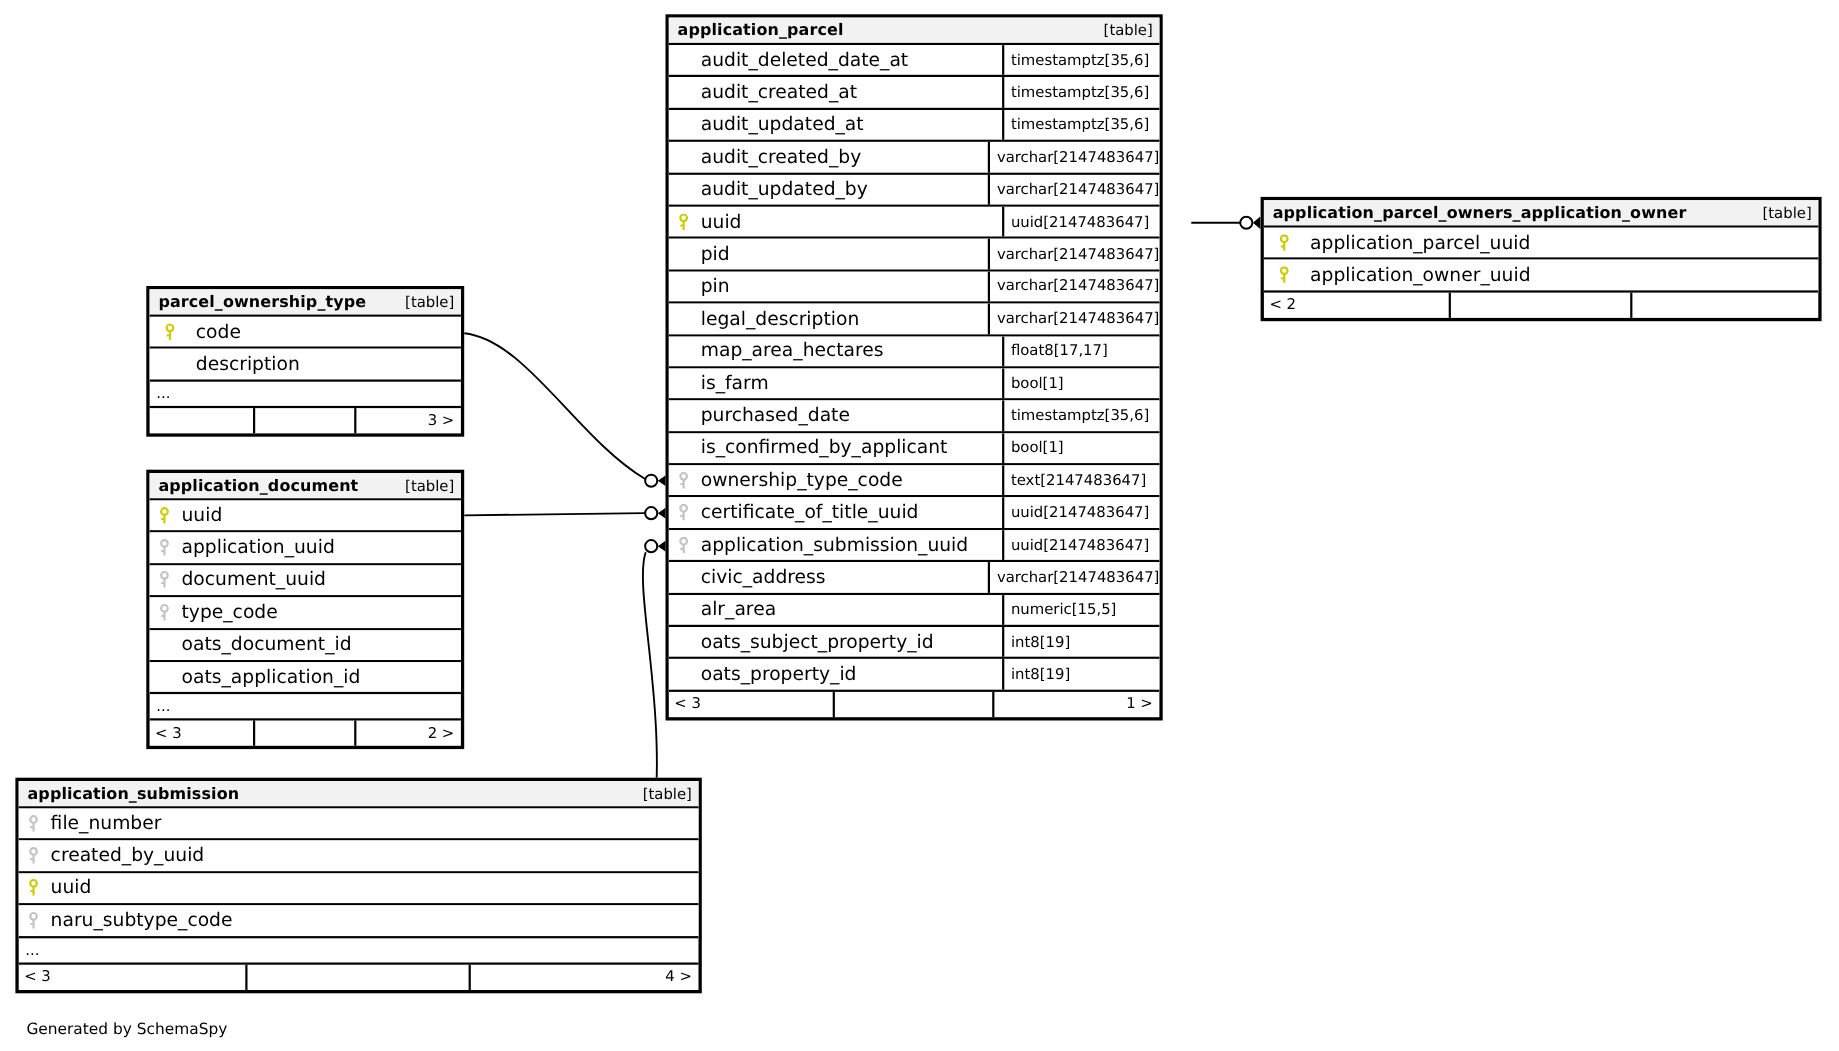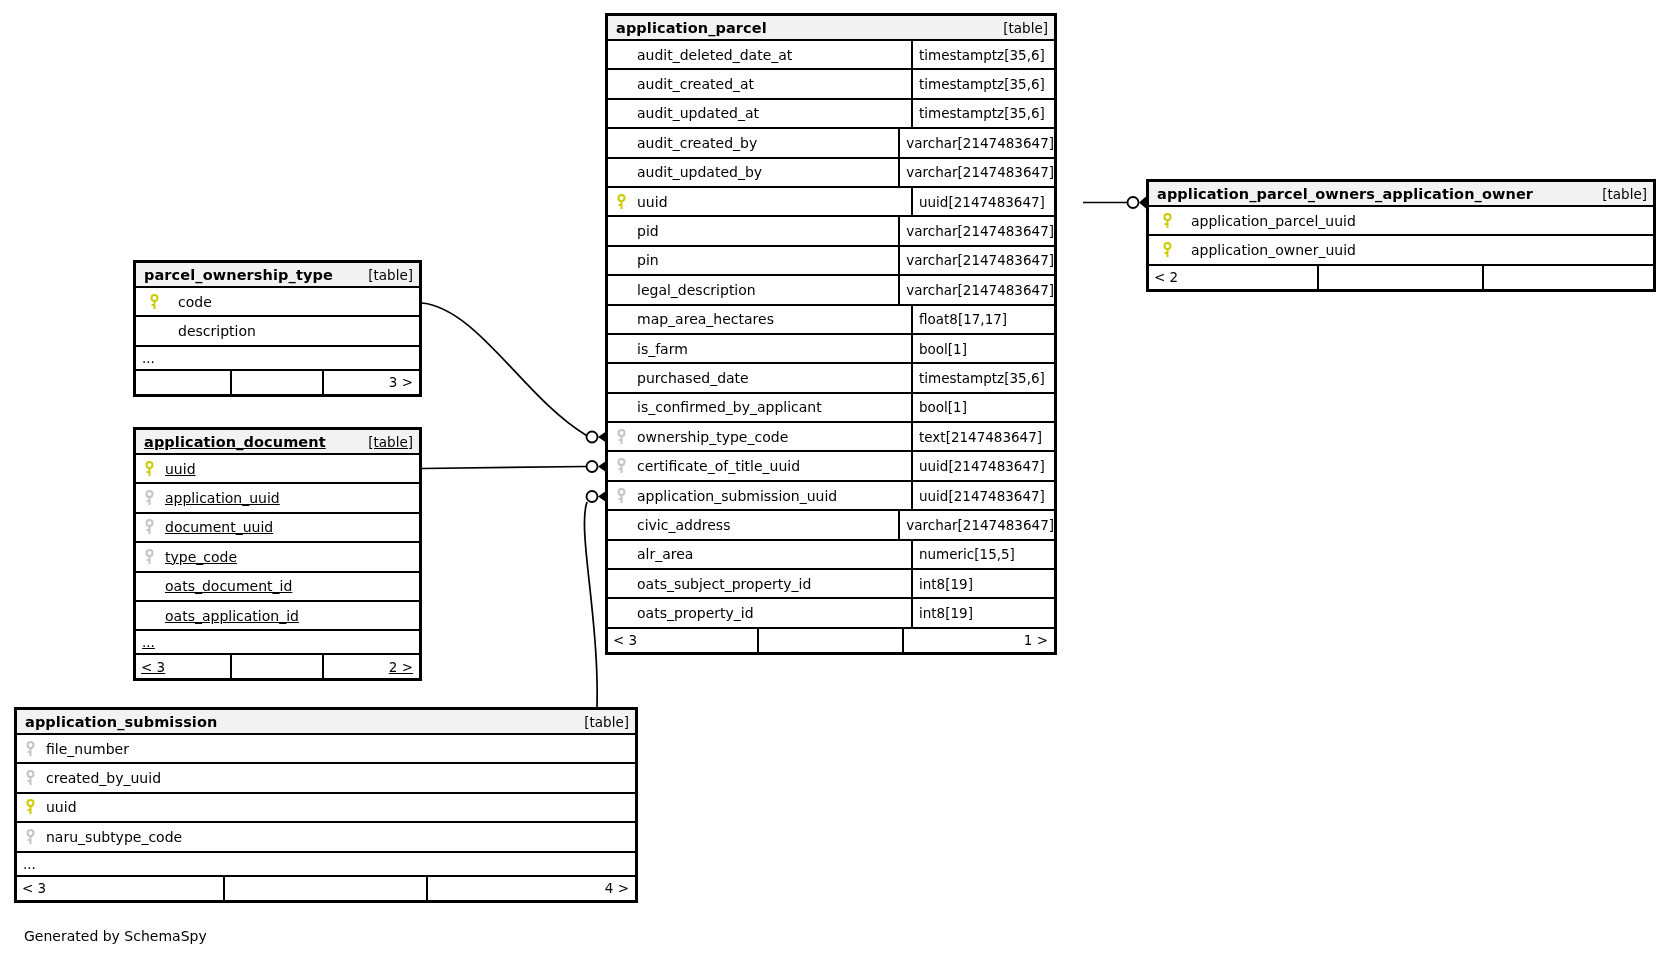--- a/index.html
+++ b/index.html
@@ -7,32 +7,32 @@
   body { font-family:"DejaVu Sans","Liberation Sans",sans-serif; color:#000; position:relative; }
 
   .canvas { position:absolute; left:0; top:0; width:1672px; height:955px; }
 
   svg.rels { position:absolute; left:0; top:0; z-index:1; }
 
   .tbl { position:absolute; background:#fff; border:3px solid #000; z-index:2; }
   #t-parcel     { left:605px;  top:13px;  width:452px; }
   #t-owners     { left:1146px; top:160px; width:510px;margin-top:19px; }
   #t-ownership  { left:133px;  top:260px; width:289px; }
-  #t-document   { left:133px;  top:427px; width:289px;text-decoration:underline; }
+  #t-document   { left:133px;  top:427px; width:289px; }
   #t-submission { left:14px;   top:707px; width:624px; }
 
   .hdr { height:25px; background:#f2f2f2; border-bottom:2px solid #000;
          display:flex; align-items:center; justify-content:space-between;
          padding:0 6px 0 8px; }
   .hdr .title { font-weight:bold; font-size:14.5px; letter-spacing:0.1px; }
   .hdr .badge { font-size:13.5px; }
 
   .row { height:29.4px; border-bottom:2px solid #000; display:flex; align-items:stretch; background:#fff; }
   .cell-name { width:305px; border-right:2px solid #000; display:flex; align-items:center;
-               padding-left:29px; position:relative; font-size:14px; white-space:nowrap; }
+               padding-left:29px; position:relative; font-size:17px; white-space:nowrap; }
   .cell-name.full { width:100%; border-right:none; }
   .indent-lg .cell-name { padding-left:42px; }
   .cell-type { flex:1; display:flex; align-items:center; padding-left:6px;
                font-size:13.5px; white-space:nowrap; }
 
   .key { position:absolute; left:8px; top:50%; transform:translateY(-50%); line-height:0; }
   .indent-lg .key { left:13px; }
   .key.pk { color:#cccc00; }
   .key.fk { color:#c4c4c4; }
 

